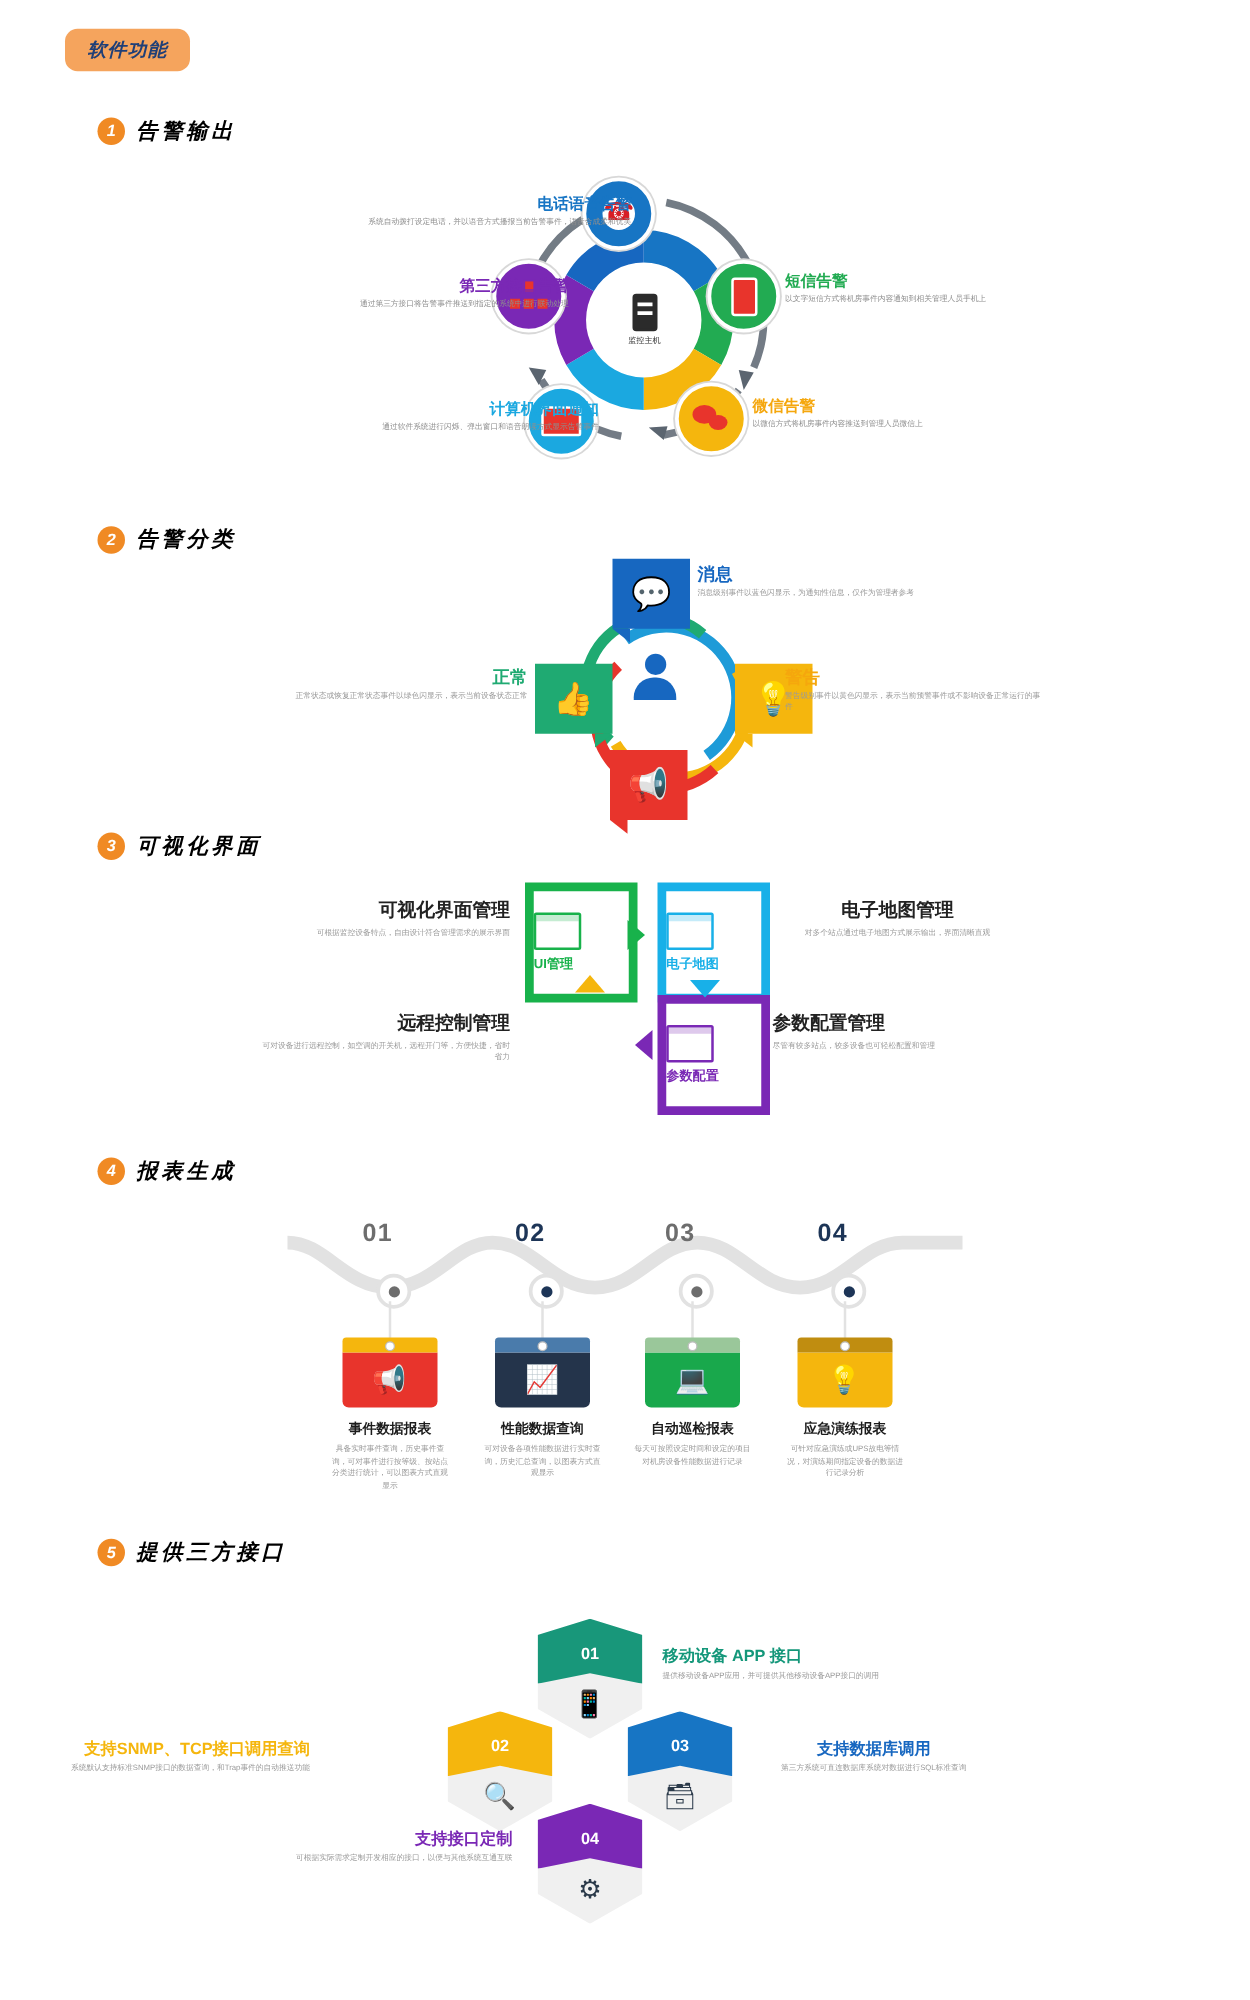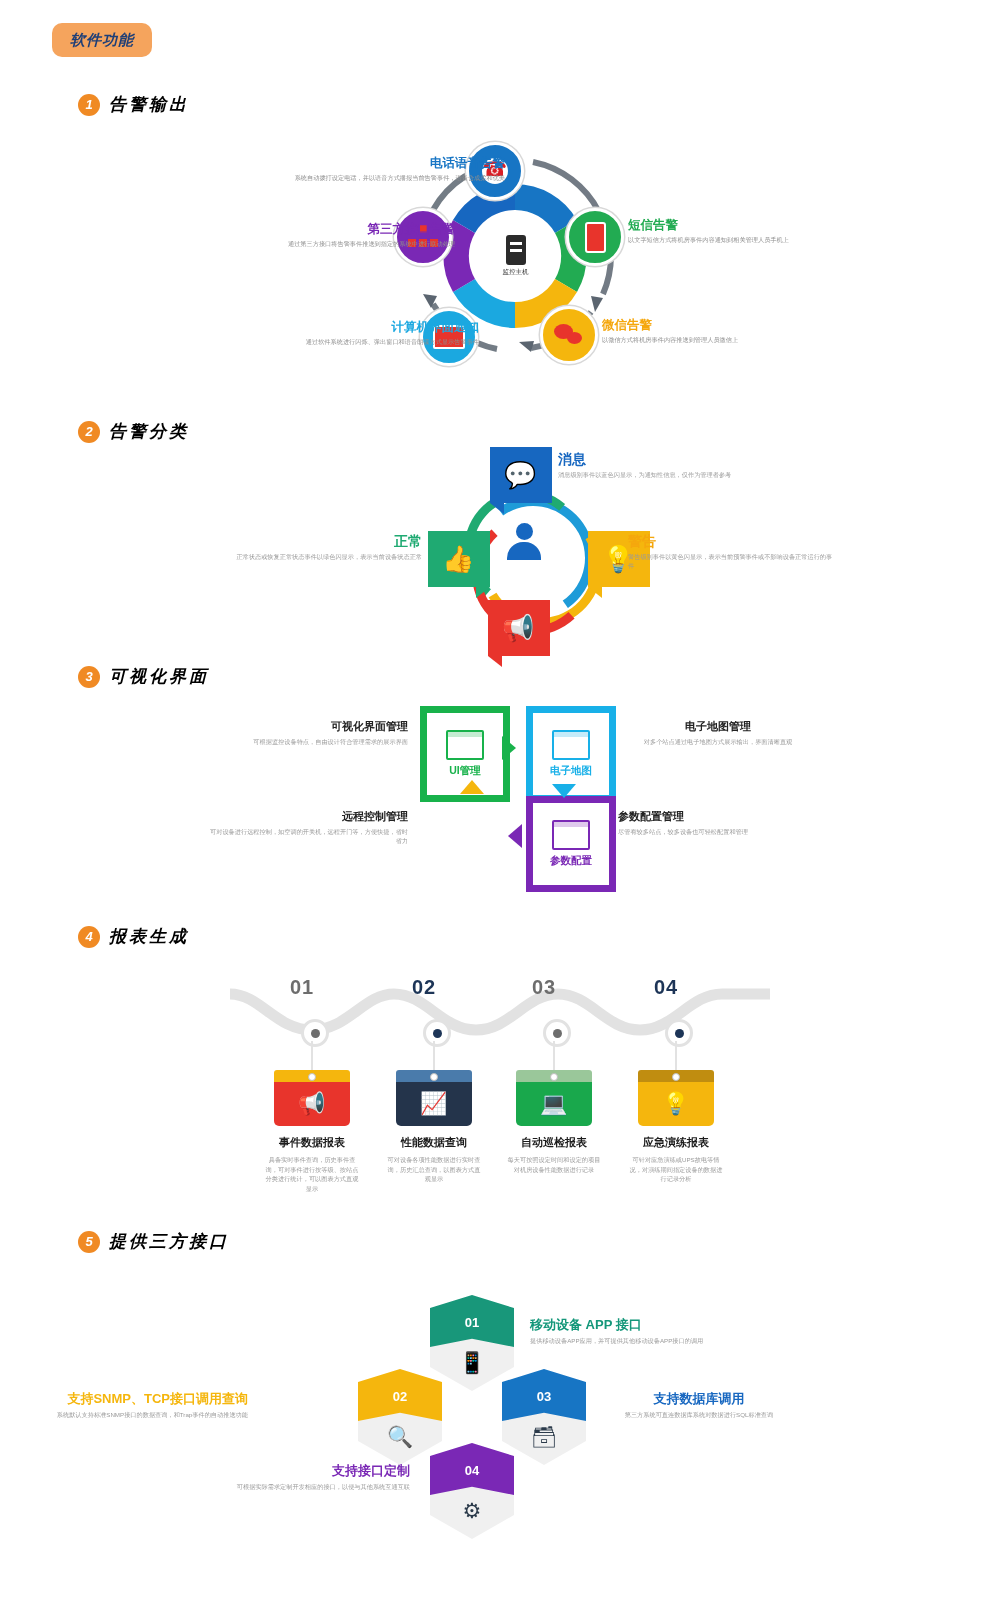--- a/index.html
+++ b/index.html
@@ -97,41 +97,41 @@
   .l2 .t{font-size:14px;font-weight:bold;line-height:1.15;}
   .l2 .d{font-size:6.2px;color:#9a9a9a;line-height:1.5;margin-top:3px;}
   .l2-msg{left:308px;top:6px;text-align:left;}       .l2-msg .t{color:#1767c0;}
   .l2-warn{left:378px;top:88px;text-align:left;}     .l2-warn .t{color:#f5a70d;}
   .l2-alarm{left:78px;top:158px;text-align:right;}   .l2-alarm .t{color:#e8342c;}
   .l2-ok{left:-38px;top:88px;text-align:right;}      .l2-ok .t{color:#1faa72;}
 
   
   .s3{position:absolute;left:250px;top:700px;width:530px;height:180px;}
   .card{position:absolute;width:76px;height:82px;border:7px solid var(--c);background:#fff;
-        display:flex;flex-direction:column;align-items:center;justify-content:center;gap:4px;}
+        display:flex;flex-direction:column;justify-content:center;gap:4px;}
   .card .win{width:34px;height:26px;border:2px solid var(--c);border-radius:2px;position:relative;}
   .card .win:before{content:"";position:absolute;left:0;right:0;top:0;height:5px;background:var(--c);opacity:.25;}
   .card .cn{font-size:10.5px;font-weight:bold;color:var(--c);}
   .c-ui{left:170px;top:6px;--c:#18b24b;}
   .c-map{left:276px;top:6px;--c:#18b0e8;}
   .c-remote{left:170px;top:96px;--c:#f5b60d;}
   .c-param{left:276px;top:96px;--c:#7a28b5;}
 
   .ar{position:absolute;width:0;height:0;}
   .ar-r{left:252px;top:36px;border-top:12px solid transparent;border-bottom:12px solid transparent;
         border-left:14px solid #18b24b;}
   .ar-d{left:302px;top:84px;border-left:12px solid transparent;border-right:12px solid transparent;
         border-top:14px solid #18b0e8;}
   .ar-l{left:258px;top:124px;border-top:12px solid transparent;border-bottom:12px solid transparent;
         border-right:14px solid #7a28b5;}
   .ar-u{left:210px;top:80px;border-left:12px solid transparent;border-right:12px solid transparent;
         border-bottom:14px solid #f5b60d;}
 
   .l3{position:absolute;width:200px;}
-  .l3 .t{font-size:11px;font-weight:bold;color:#222;line-height:1.2;}
+  .l3 .t{font-size:15px;font-weight:bold;color:#222;line-height:1.2;}
   .l3 .d{font-size:6.2px;color:#9a9a9a;line-height:1.5;margin-top:4px;}
   .l3-ui{left:-42px;top:20px;text-align:right;}
   .l3-map{left:368px;top:20px;text-align:center;}
   .l3-remote{left:-42px;top:110px;text-align:right;}
   .l3-param{left:368px;top:110px;text-align:left;}
 
   
   .s4{position:absolute;left:230px;top:960px;width:540px;height:240px;}
   .wave{position:absolute;left:0;top:0;}
   .tl-num{position:absolute;font-size:20px;font-weight:bold;letter-spacing:1px;}

